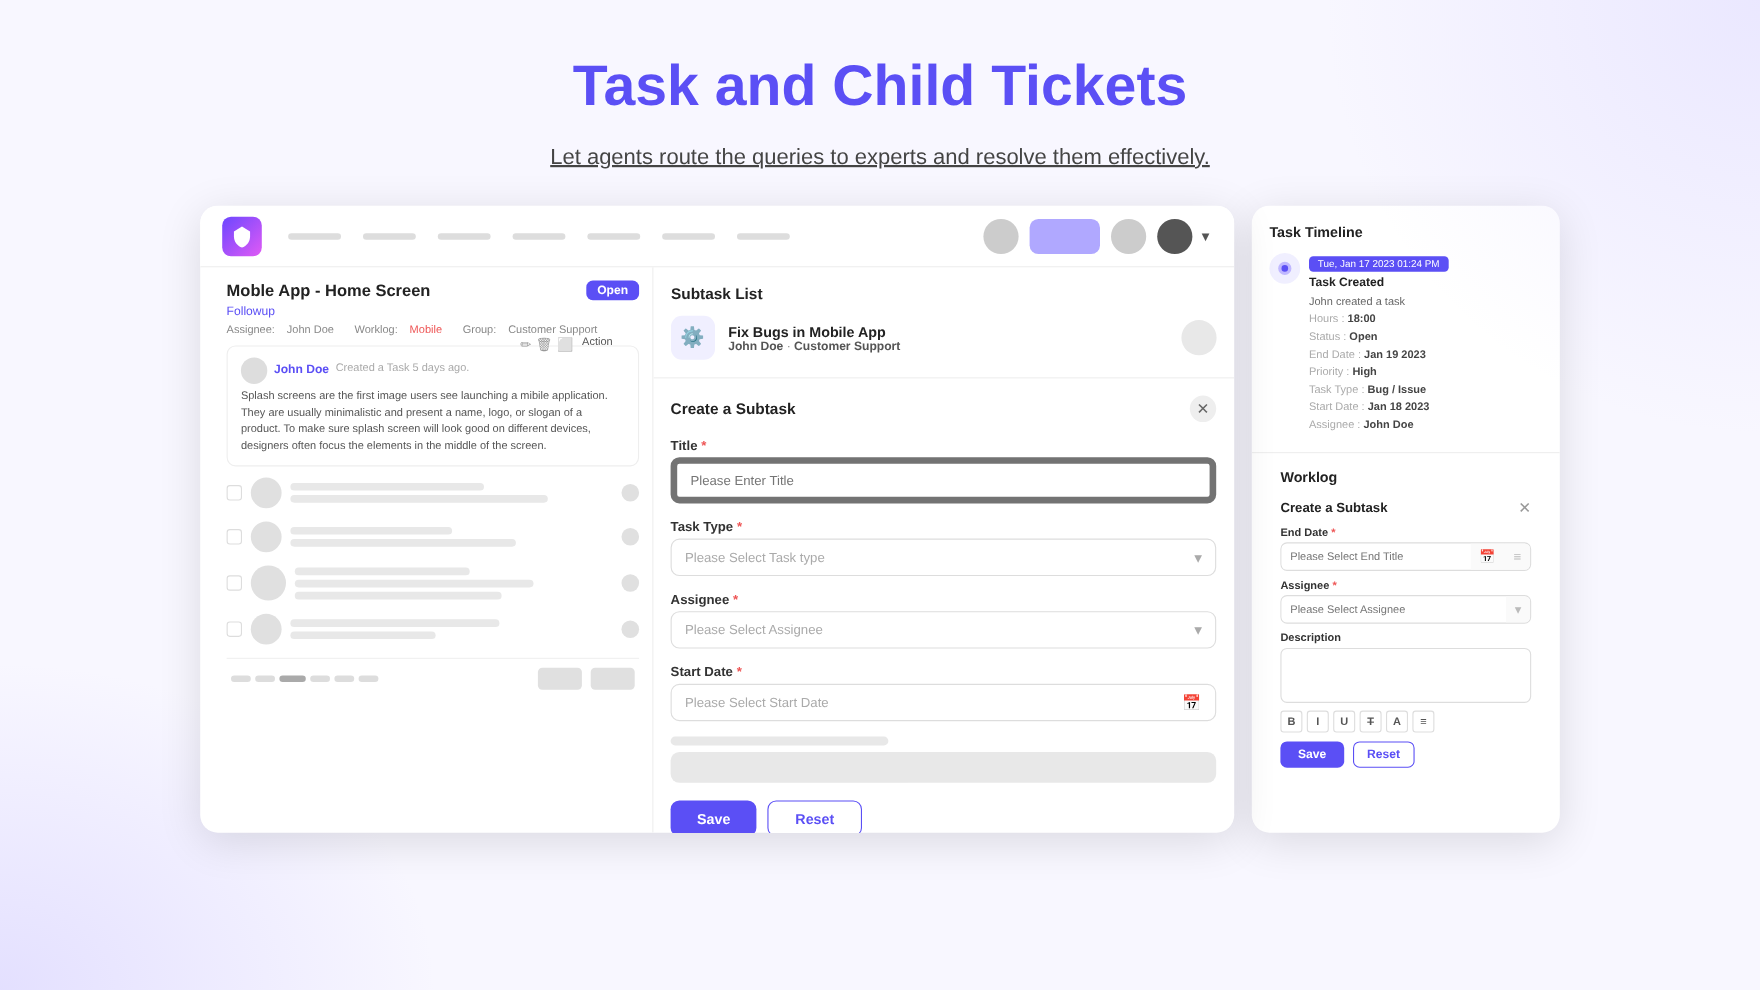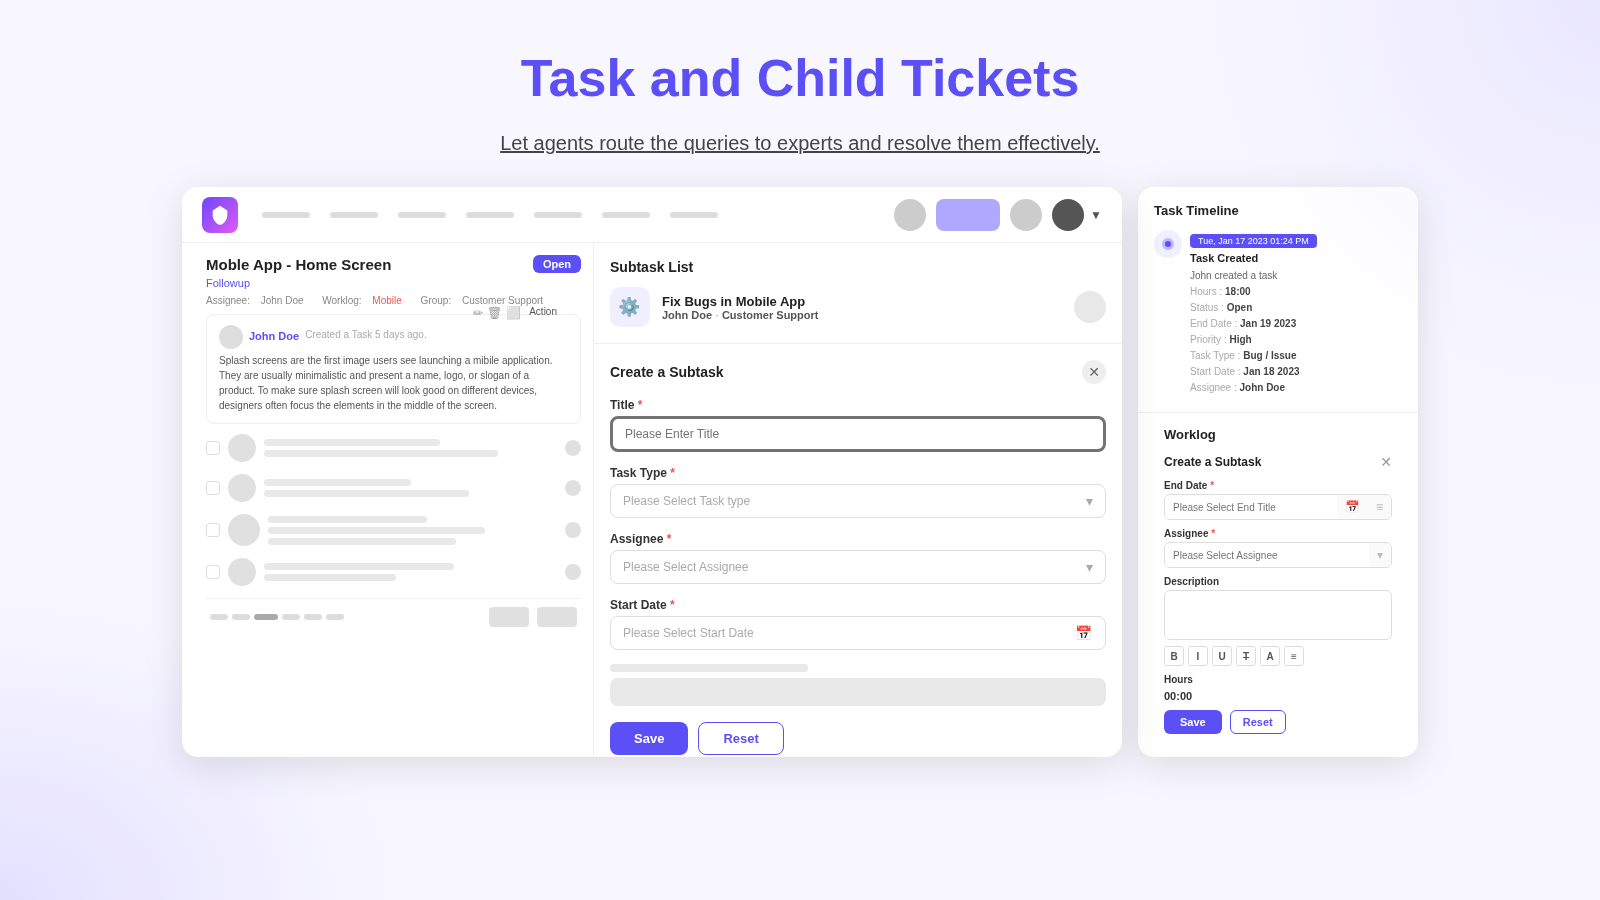--- a/index.html
+++ b/index.html
@@ -325,21 +325,21 @@
     .form-label {
       font-size: 12px;
       font-weight: 600;
       color: #333;
       margin-bottom: 4px;
     }
     .form-label .req { color: #e55; }
 
     .form-input {
       width: 100%;
-      border: 3px solid #737373;
+      border: 6px solid #737373;
       border-radius: 8px;
       padding: 8px 12px;
       font-size: 12px;
       color: #aaa;
       outline: none;
       background: white;
     }
     .form-select {
       width: 100%;
       border: 1px solid #ddd;
@@ -868,24 +868,20 @@
           <div class="worklog-toolbar">
             <button class="worklog-tb-btn">B</button>
             <button class="worklog-tb-btn">I</button>
             <button class="worklog-tb-btn">U</button>
             <button class="worklog-tb-btn" style="text-decoration:line-through;">T</button>
             <button class="worklog-tb-btn">A</button>
             <button class="worklog-tb-btn">≡</button>
           </div>
         </div>
 
-        <div class="worklog-field worklog-hours-row">
-          <div class="worklog-label">Hours</div>
-          <div class="worklog-hours-val">00:00</div>
-        </div>
 
         <div class="worklog-actions">
           <button class="wl-save">Save</button>
           <button class="wl-reset">Reset</button>
         </div>
 
       </div>
     </div>
   </div>
 

